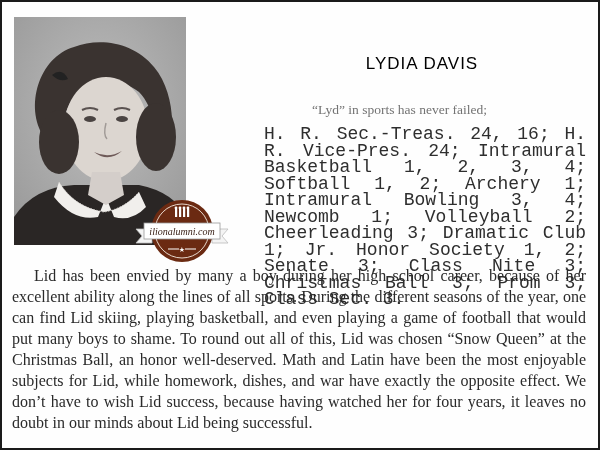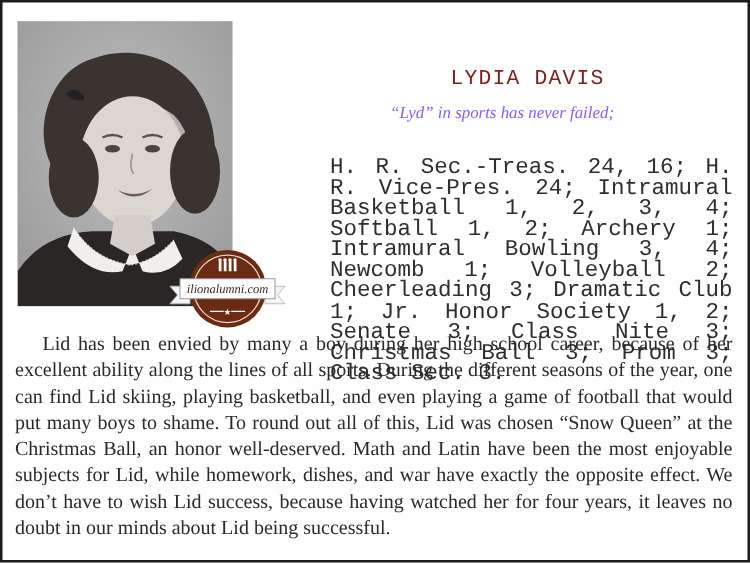--- a/index.html
+++ b/index.html
@@ -23,29 +23,29 @@
       overflow: hidden;
     }
     .photo svg { display: block; }
     .badge {
       position: absolute; left: 132px; top: 197px;
       width: 96px; height: 64px;
     }
     .name {
       position: absolute; left: 290px; top: 52px; width: 260px;
       text-align: center;
-      font-family: Liberation Mono, monospace;
+      font-family: Liberation Sans, sans-serif;
       font-size: 17px; letter-spacing: 1px;
-      color: #7f1d1d;
+      color: #000000;
     }
     .verse {
-      position: absolute; left: 280px; top: 80px; width: 280px;
+      position: absolute; left: 280px; top: 100px; width: 280px;
       font-family: "Liberation Serif", serif;
-      font-style: italic; font-size: 13.5px;
-      line-height: 16px; color: #8b5cf6;
+      font-size: 13.5px;
+      line-height: 16px; color: #737373;
     }
     .verse .l1 { display: block; padding-left: 30px; }
     .verse .l2 { display: block; padding-left: 30px; }
     .activities {
       position: absolute; left: 262px; top: 124px; width: 322px;
       font-family: Liberation Mono, monospace;
       font-size: 18px; line-height: 16.5px;
       text-align: justify; color: #2e2e2e;
     }
     .bio {

